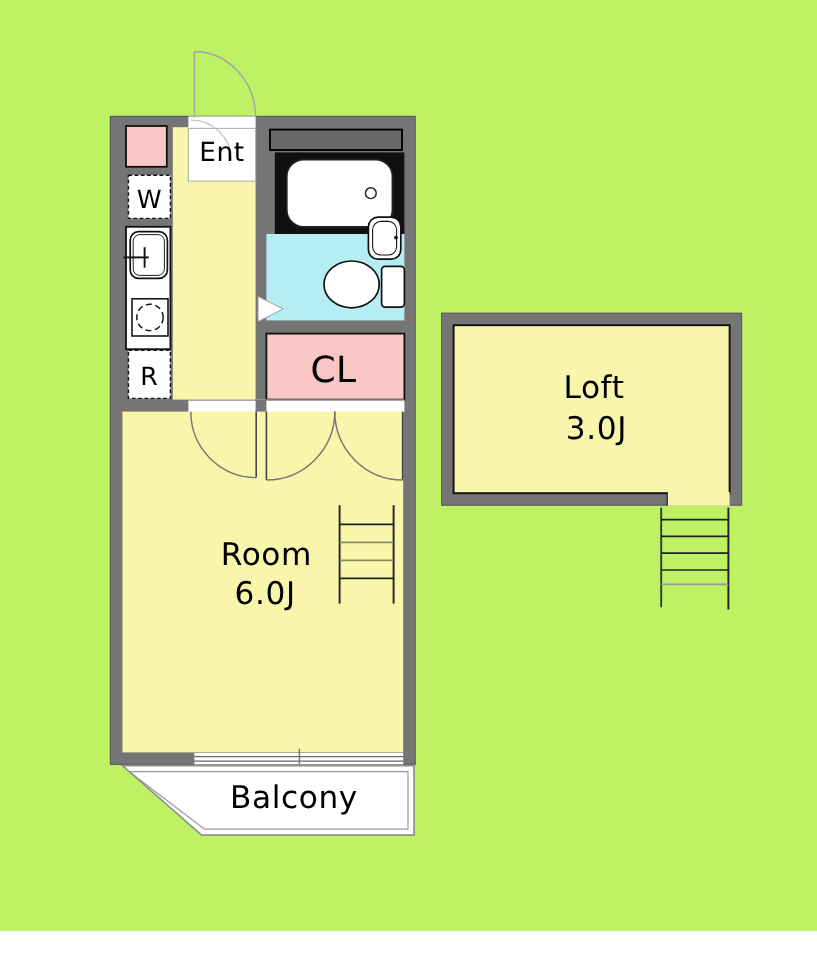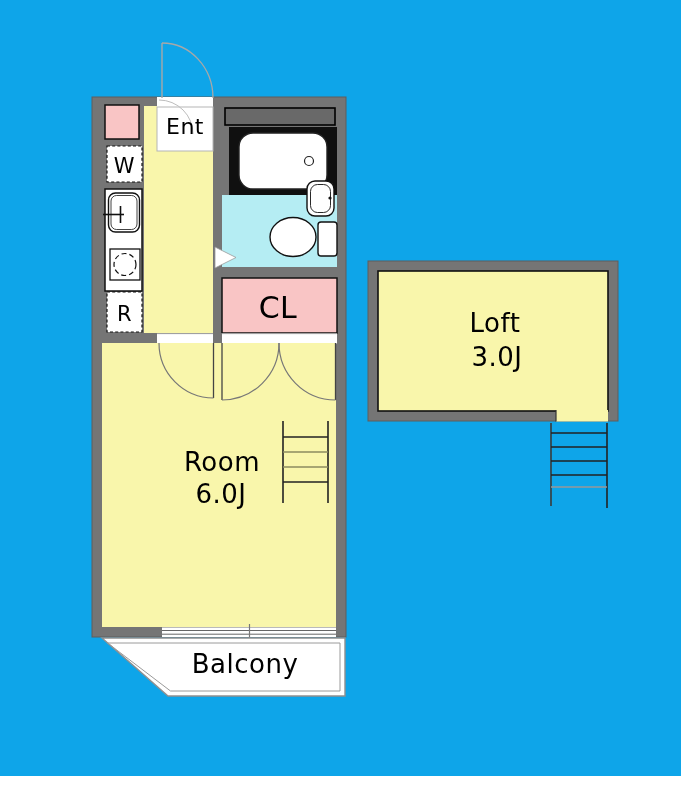--- a/index.html
+++ b/index.html
@@ -1,16 +1,16 @@
 <!DOCTYPE html>
 <html style="--wall_gray: #757575; --duct_gray: #696969; --floor_yellow: #F9F6AB; --closet_pink: #F9C5C5; --bath_cyan: #B5EDF3; --tub_zone_black: #101010; --fixture_white: #FFFFFF; --label_text: #000000;"><head>
 <meta charset="utf-8">
 <style>
   html,body{margin:0;padding:0;background:#ffffff;}
-  .stage{width:681px;height:776px;position:relative;background:#0ea5e9;}
+  .stage{width:681px;height:776px;position:relative;background:#bef264;}
   svg{display:block;}
   text.lbl{
     font-family:"DejaVu Sans", sans-serif;
     fill:var(--label_text,#000);
     letter-spacing:0.5px;
   }
   .wall{fill:var(--wall_gray,#757575);}
   .floor{fill:var(--floor_yellow,#F9F6AB);}
   .pink{fill:var(--closet_pink,#F9C5C5);}
   .cyan{fill:var(--bath_cyan,#B5EDF3);}

